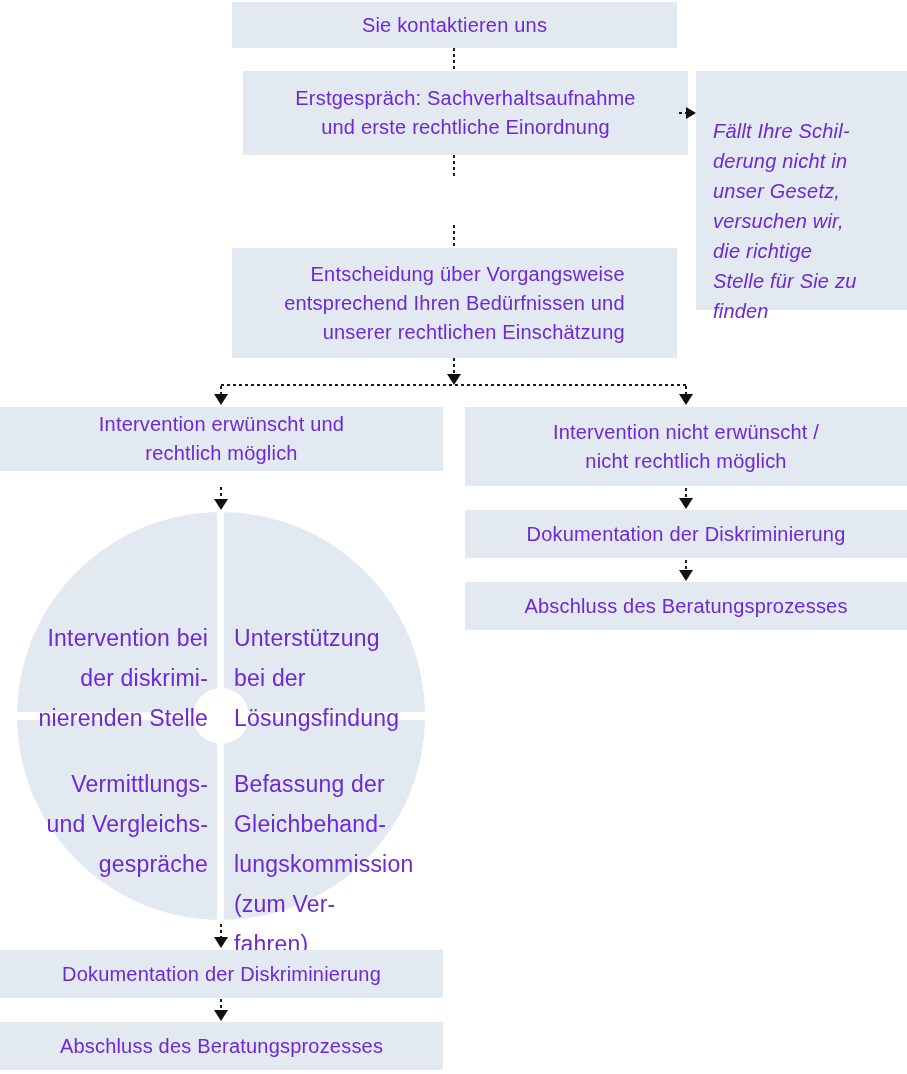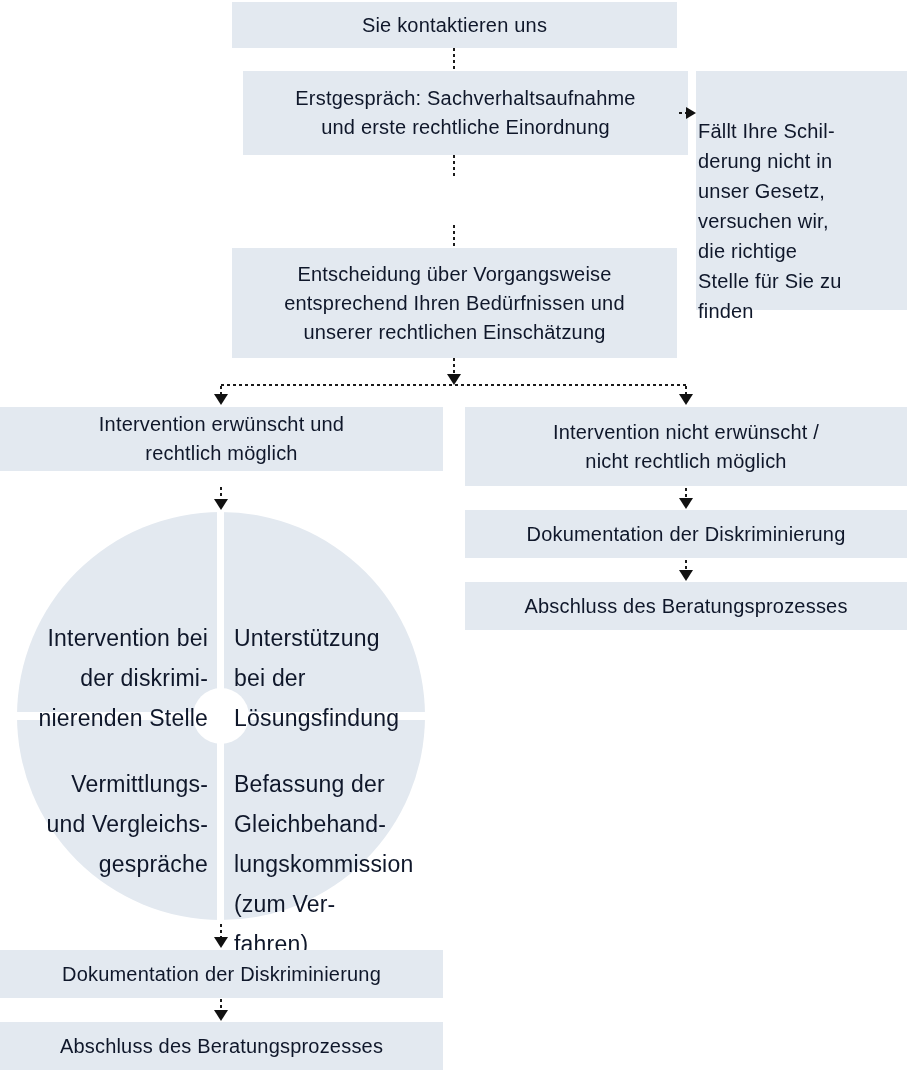--- a/index.html
+++ b/index.html
@@ -3,21 +3,21 @@
 <meta charset="utf-8">
 <title>Beratungsprozess Flussdiagramm</title>
 <style>
   html, body { margin: 0; padding: 0; background: #ffffff; }
   .canvas {
     position: relative;
     width: 907px;
     height: 1074px;
     background: #ffffff;
     font-family: "Liberation Sans", sans-serif;
-    color: #0f172a;
+    color: #6d28d9;
     overflow: hidden;
   }
   .box {
     position: absolute;
     background: #e3e9f0;
     display: flex;
     align-items: center;
     justify-content: center;
     text-align: center;
     font-size: 20px;
@@ -25,22 +25,23 @@
     letter-spacing: 0.2px;
   }
   .pre { white-space: pre-line; }
   .side-note {
     position: absolute;
     background: #e3e9f0;
     font-size: 20px;
     line-height: 30px;
     letter-spacing: 0.2px;
     text-align: left;
-    padding: 15px 10px 15px 2px;
+    padding: 15px 10px 15px 17px;
     box-sizing: border-box;
+    font-style: italic;
   }
   .vdash {
     position: absolute;
     width: 2px;
     background-image: repeating-linear-gradient(180deg, #1a1a1a 0 3px, transparent 3px 6px);
   }
   .hdash {
     position: absolute;
     height: 2px;
     background-image: repeating-linear-gradient(90deg, #1a1a1a 0 3px, transparent 3px 6px);
@@ -129,21 +130,21 @@
 die richtige
 Stelle für Sie zu
 finden</span>
   </div>
 
   <div class="vdash" style="left:453px; top:155px; height:22px;"></div>
 
 
   <div class="vdash" style="left:453px; top:225px; height:23px;"></div>
 
-  <div class="box pre" style="left:232px; top:248px; width:445px; height:110px;">
+  <div class="box pre" style="left:232px; top:248px; width:445px; height:110px;text-align:right;">
     <span>Entscheidung über Vorgangsweise
 entsprechend Ihren Bedürfnissen und
 unserer rechtlichen Einschätzung</span>
   </div>
 
   <div class="vdash" style="left:453px; top:358px; height:17px;"></div>
   <div class="arrow-down" style="left:447px; top:374px;"></div>
   <div class="hdash" style="left:221px; top:384px; width:465px;"></div>
 
   <div class="vdash" style="left:220px; top:386px; height:9px;"></div>

